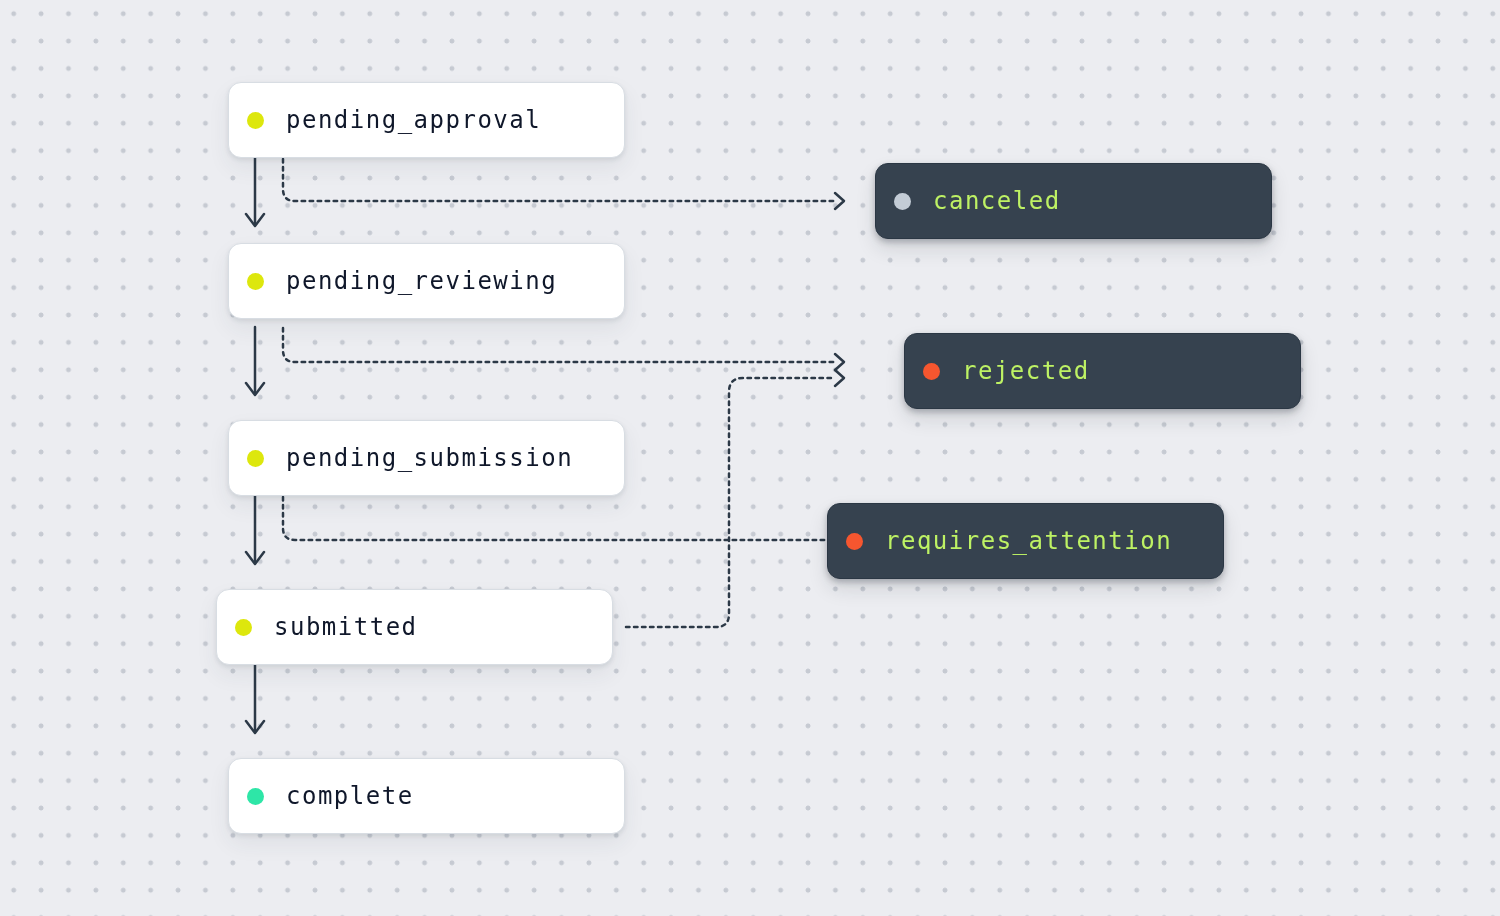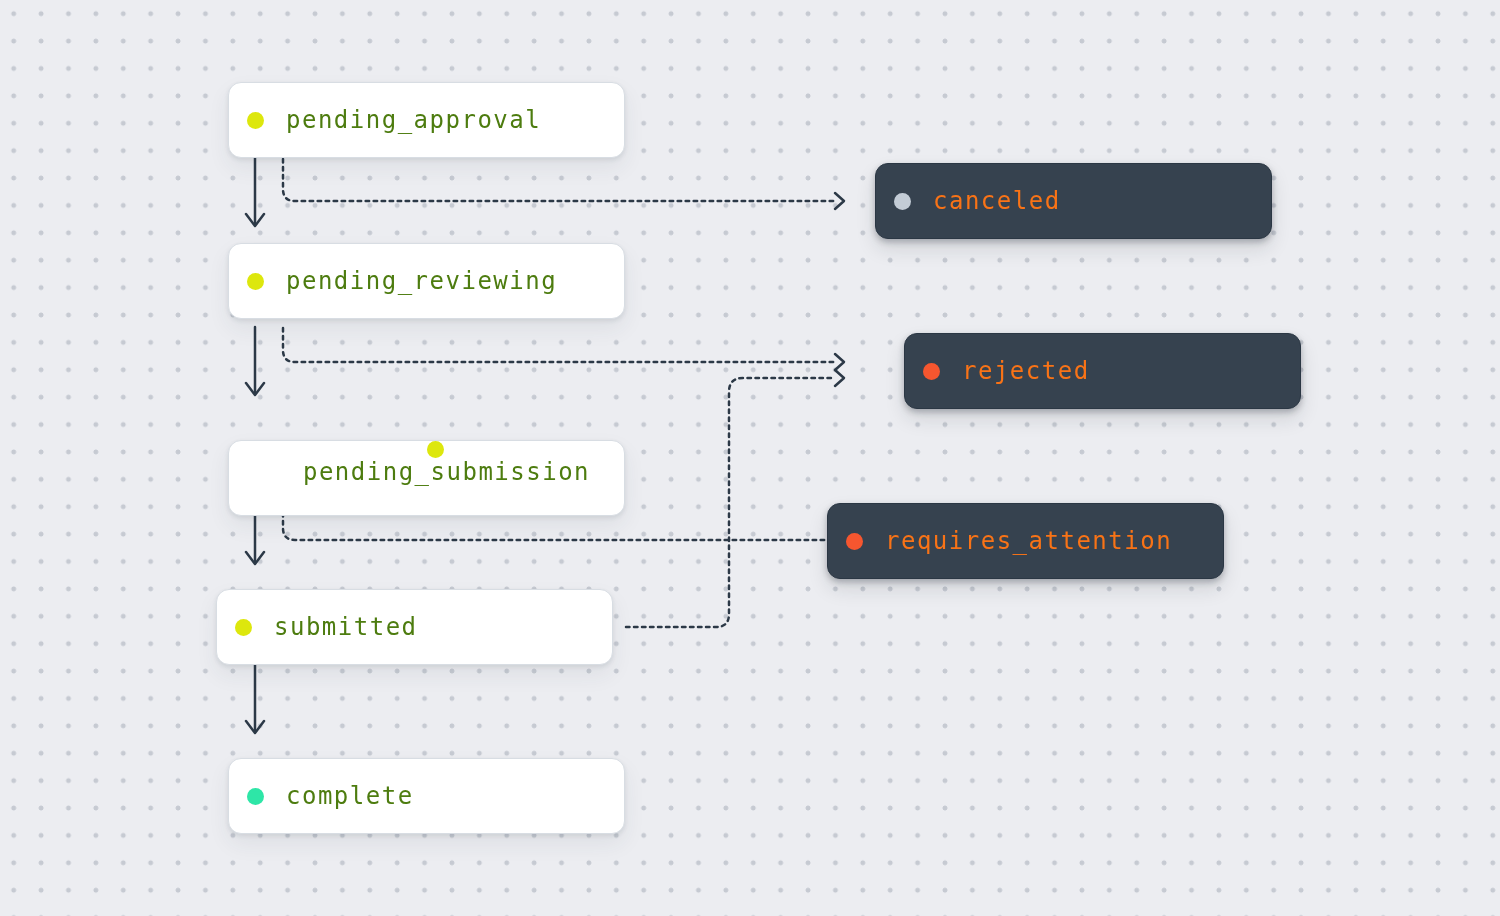--- a/index.html
+++ b/index.html
@@ -25,28 +25,28 @@
     border-radius: 13px;
     box-sizing: border-box;
     display: flex;
     align-items: center;
     padding-left: 18px;
   }
   .card.light {
     background: #ffffff;
     border: 1px solid #d8dde3;
     box-shadow: 0 2px 4px rgba(44,57,71,.10), 0 10px 22px rgba(44,57,71,.07);
-    color: #4d7c0f;
+    color: #0f172a;
     text-align: center;
   }
   .card.dark {
     background: #36424f;
     border: 1px solid #2b3744;
     box-shadow: 0 3px 6px rgba(24,34,44,.28), 0 10px 20px rgba(24,34,44,.12);
-    color: #f97316;
+    color: #bef264;
   }
   .dot {
     width: 17px;
     height: 17px;
     border-radius: 50%;
     flex: 0 0 auto;
   }
   .label {
     margin-left: 22px;
     font-size: 24px;
@@ -100,21 +100,21 @@
   <div class="card light" style="left:228px; top:82px;">
     <span class="dot" style="background-color: rgb(221, 231, 13);"></span>
     <span class="label">pending_approval</span>
   </div>
 
   <div class="card light" style="left:228px; top:243px;">
     <span class="dot" style="background-color: rgb(221, 231, 13);"></span>
     <span class="label">pending_reviewing</span>
   </div>
 
-  <div class="card light" style="left:228px; top:440px;flex-direction:column;">
+  <div class="card light" style="left:228px; top:420px;">
     <span class="dot" style="background-color: rgb(221, 231, 13);"></span>
     <span class="label">pending_submission</span>
   </div>
 
   <div class="card light" style="left:216px; top:589px;">
     <span class="dot" style="background-color: rgb(221, 231, 13);"></span>
     <span class="label">submitted</span>
   </div>
 
   <div class="card light" style="left:228px; top:758px;">

